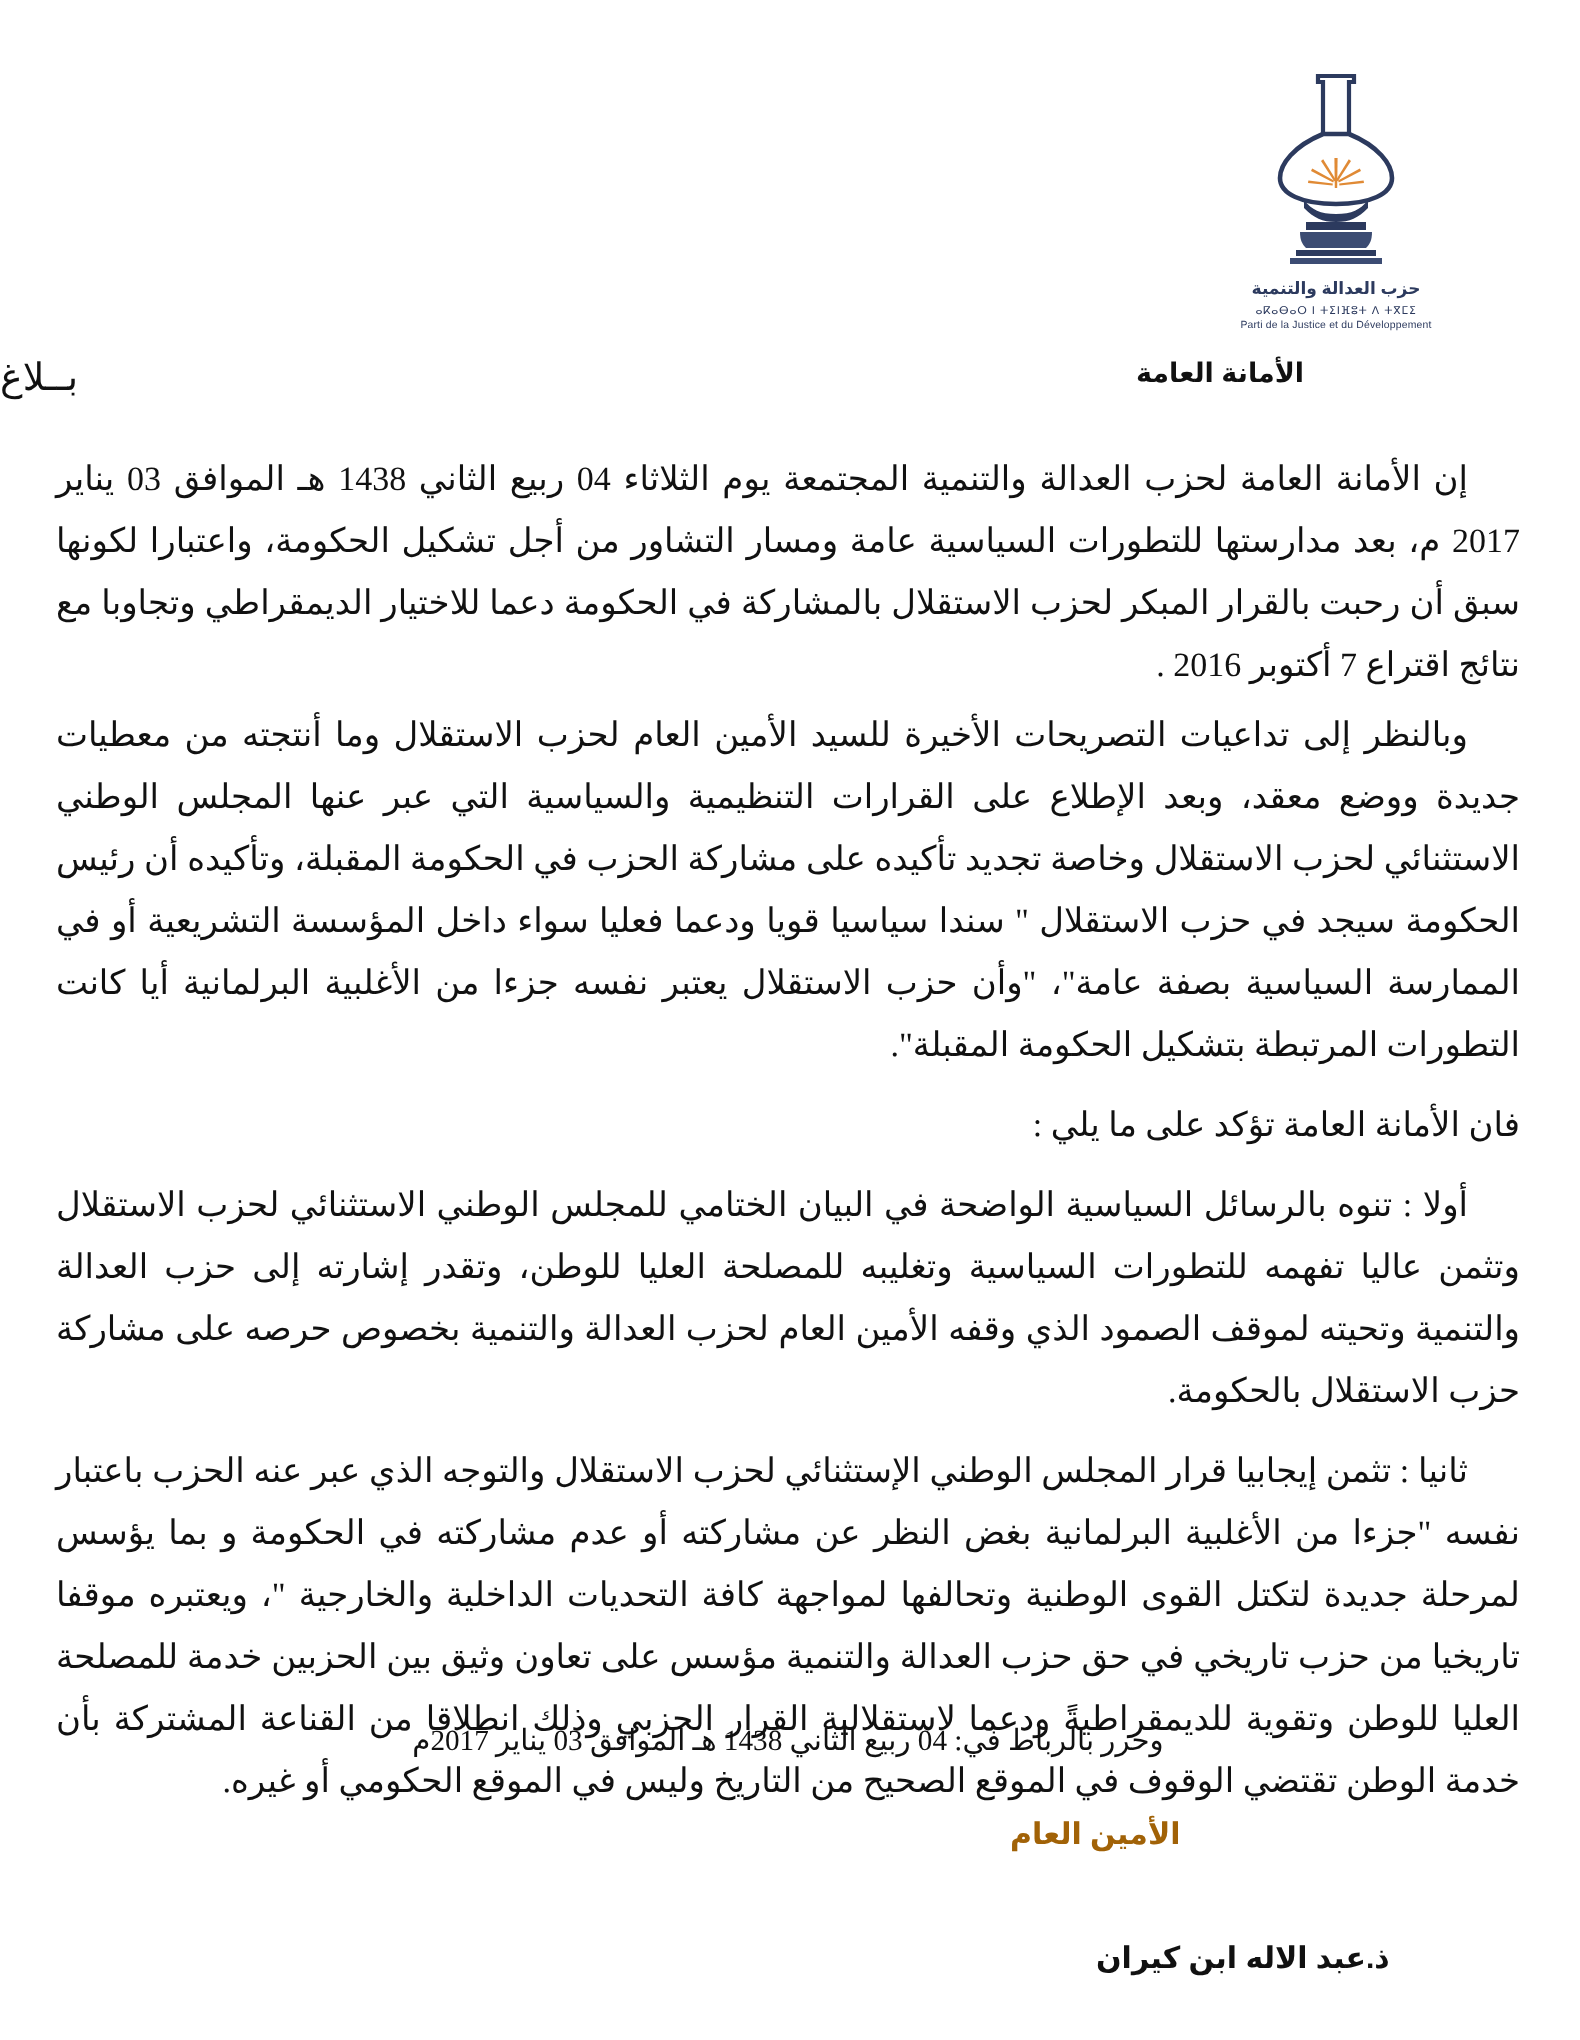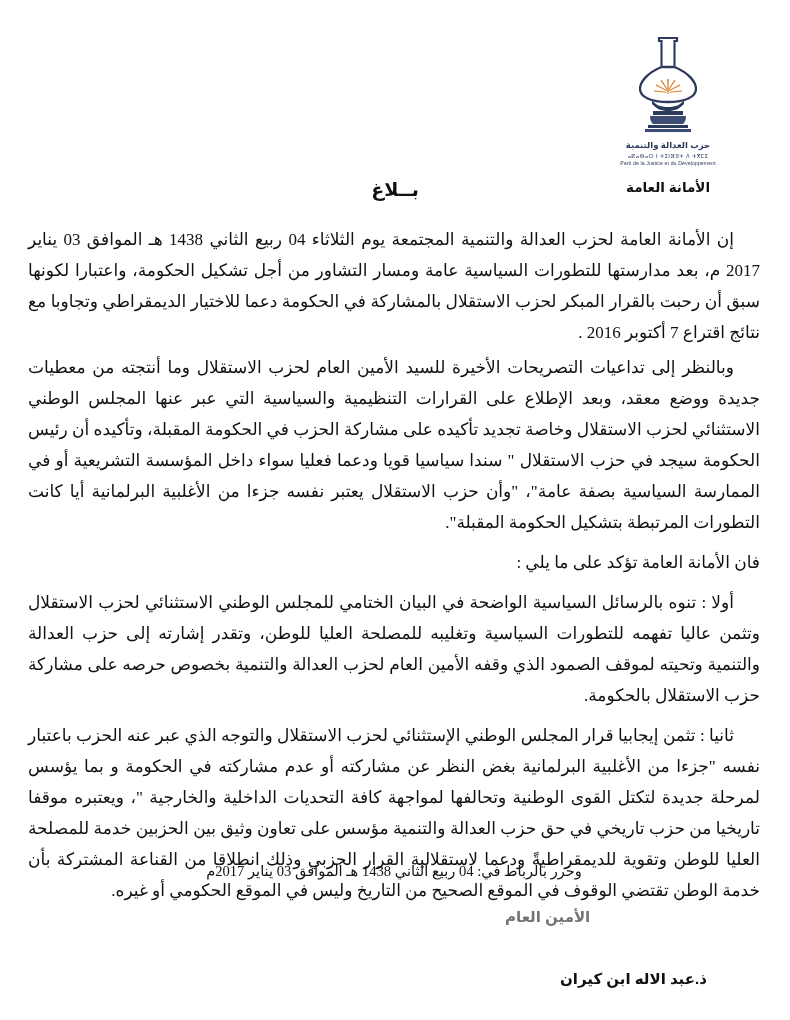--- a/index.html
+++ b/index.html
@@ -66,33 +66,33 @@
     display: block;
     margin-top: 1px;
     letter-spacing: 0.1px;
   }
   .secretariat {
     margin-top: 12px;
     font-family: "Liberation Sans", "DejaVu Sans", sans-serif;
     font-size: 13.5px;
     font-weight: bold;
     color: #111111;
-    text-align: center;
+    text-align: left;
   }
 
   
   .doc-title {
     position: absolute;
     top: 178px;
     left: 0;
     right: 0;
-    text-align: center;
+    text-align: left;
     font-family: "Liberation Sans", "DejaVu Sans", sans-serif;
     font-size: 19px;
-    font-weight: bold;
+    font-weight: normal;
     letter-spacing: 1px;
     color: #111111;
   }
 
   
   .body-wrap {
     position: absolute;
     top: 224px;
     right: 30px;
     left: 28px;
@@ -132,27 +132,27 @@
     left: 0;
     direction: rtl;
   }
   .sig-role {
     position: absolute;
     top: 0;
     left: 505px;
     font-family: "Liberation Sans", "DejaVu Sans", sans-serif;
     font-size: 15px;
     font-weight: bold;
-    color: #737373;
+    color: #a16207;
     white-space: nowrap;
   }
   .sig-name {
     position: absolute;
     top: 62px;
-    left: 560px;
+    left: 548px;
     font-family: "Liberation Sans", "DejaVu Sans", sans-serif;
     font-size: 15px;
     font-weight: bold;
     color: #111111;
     white-space: nowrap;
   }
 </style>
 </head>
 <body>
 

